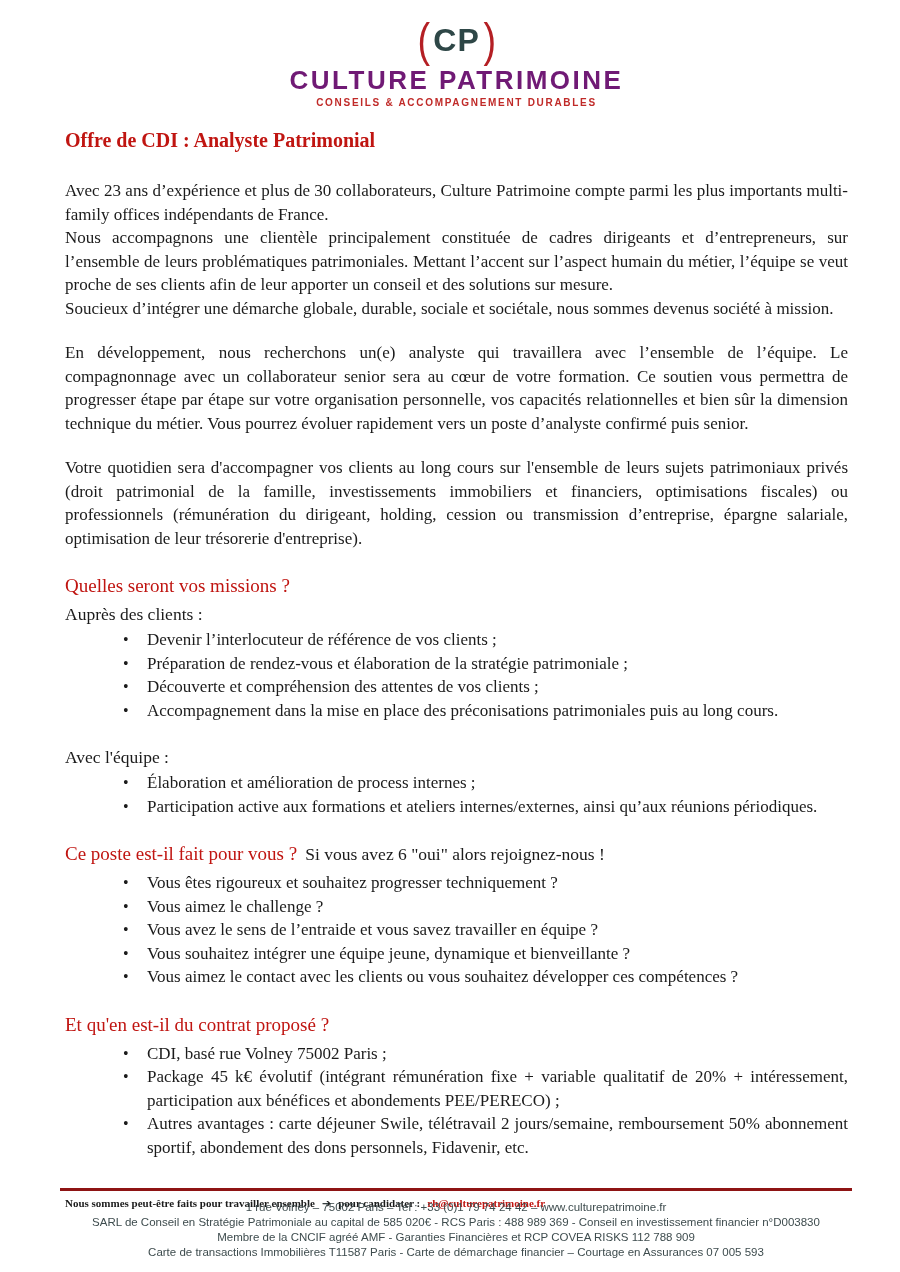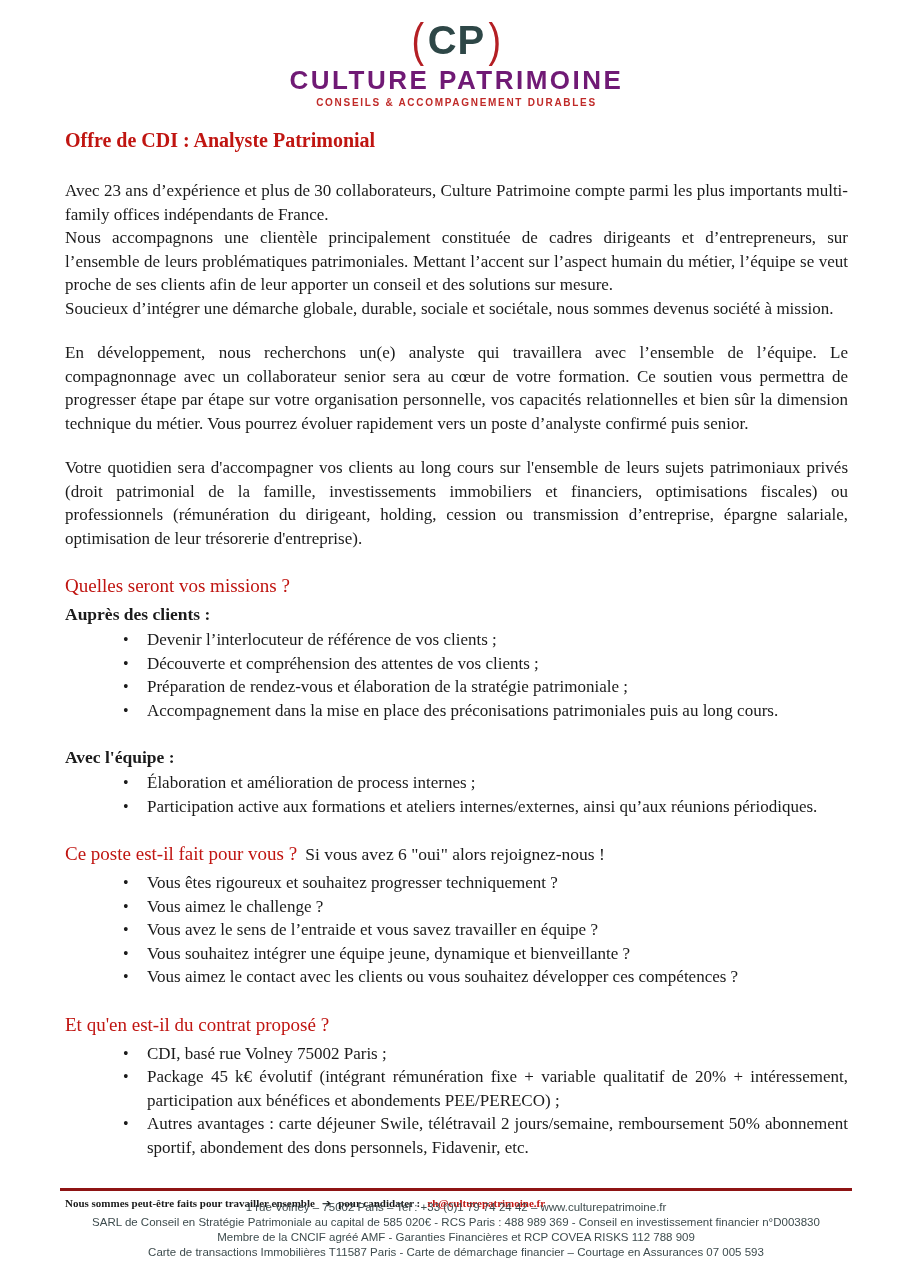--- a/index.html
+++ b/index.html
@@ -9,39 +9,39 @@
     font-family:"Liberation Serif", serif; color:#1b1b1b; overflow:hidden;
   }
   
   .logo-block { text-align:center; }
   .logo-monogram { display:flex; justify-content:center; align-items:center; height:52px; }
   .logo-paren {
     font-family:"Liberation Sans", sans-serif; font-size:46px; font-weight:normal;
     color:#b41f24; line-height:46px; transform:scaleX(.82);
   }
   .logo-cp {
-    font-family:"Liberation Sans", sans-serif; font-size:40px; font-weight:bold;
+    font-family:"Liberation Sans", sans-serif; font-size:32px; font-weight:bold;
     color:#2e4747; letter-spacing:1px; line-height:46px; padding:0 2px;
   }
   .logo-name {
     font-family:"Liberation Sans", sans-serif; font-size:26px; font-weight:bold;
     letter-spacing:2.5px; color:#701a75; margin-top:0px; line-height:28px;
   }
   .logo-tagline {
     font-family:"Liberation Sans", sans-serif; font-size:10px; font-weight:bold;
     letter-spacing:1.7px; color:#c02a28; margin-top:3px; line-height:12px;
   }
   
   .doc-title {
     text-align:left; color:#c01511; font-size:20px; font-weight:bold;
     margin:17px 0 25px; line-height:28px;
   }
   .section-heading { color:#c01511; font-size:19px; font-weight:normal; margin:24px 0 5px; line-height:24px; }
   .section-heading .black-sub { color:#1b1b1b; font-size:17.5px; margin-left:8px; }
-  .sub-label { font-size:17.5px; font-weight:bold; margin:2px 0 1px; line-height:23px; }
+  .sub-label { font-size:17.5px; font-weight:normal; margin:2px 0 1px; line-height:23px; }
   
   .body-p { margin:0; text-align:justify; font-size:17px; line-height:23.5px; }
   .block { margin:0 0 21px 0; }
   ul.bullets { list-style:none; margin:2px 0 0 0; padding:0 0 0 56px; }
   ul.bullets li {
     position:relative; padding-left:26px; font-size:17px; line-height:23.5px;
     text-align:justify;
   }
   ul.bullets li::before { content:"\2022"; position:absolute; left:2px; top:0; font-size:16px; }
   .gap-sm { height:10px; }
@@ -86,22 +86,22 @@
 
   <div class="block">
     <p class="body-p">Votre quotidien sera d'accompagner vos clients au long cours sur l'ensemble de leurs sujets patrimoniaux privés (droit patrimonial de la famille, investissements immobiliers et financiers, optimisations fiscales) ou professionnels (rémunération du dirigeant, holding, cession ou transmission d’entreprise, épargne salariale, optimisation de leur trésorerie d'entreprise).</p>
   </div>
 
   <section>
     <h2 class="section-heading">Quelles seront vos missions ?</h2>
     <div class="sub-label">Auprès des clients :</div>
     <ul class="bullets">
       <li>Devenir l’interlocuteur de référence de vos clients ;</li>
+      <li>Préparation de rendez-vous et élaboration de la stratégie patrimoniale ;</li>
       <li>Découverte et compréhension des attentes de vos clients ;</li>
-      <li>Préparation de rendez-vous et élaboration de la stratégie patrimoniale ;</li>
       <li>Accompagnement dans la mise en place des préconisations patrimoniales puis au long cours.</li>
     </ul>
     <div class="gap-sm"></div>
     <div class="sub-label" style="margin-top:14px;">Avec l'équipe :</div>
     <ul class="bullets">
       <li>Élaboration et amélioration de process internes ;</li>
       <li>Participation active aux formations et ateliers internes/externes, ainsi qu’aux réunions périodiques.</li>
     </ul>
   </section>
 

